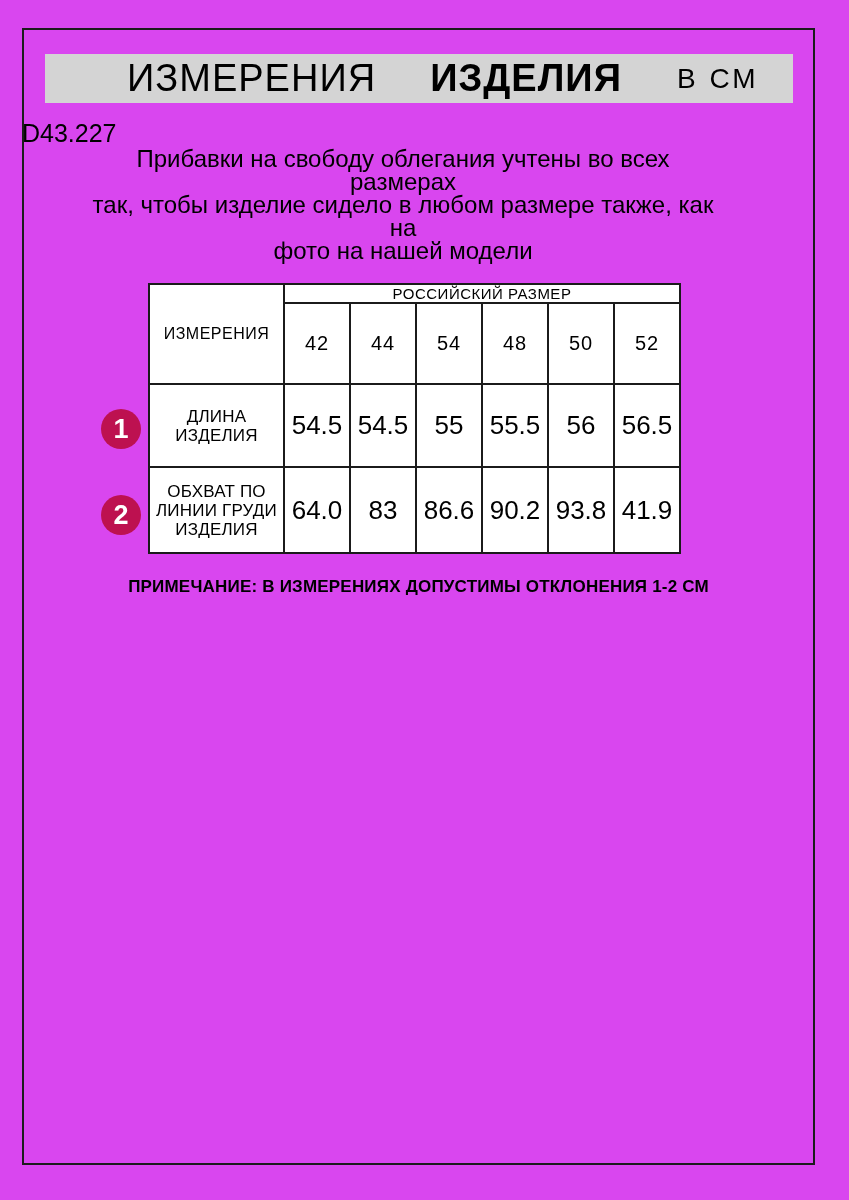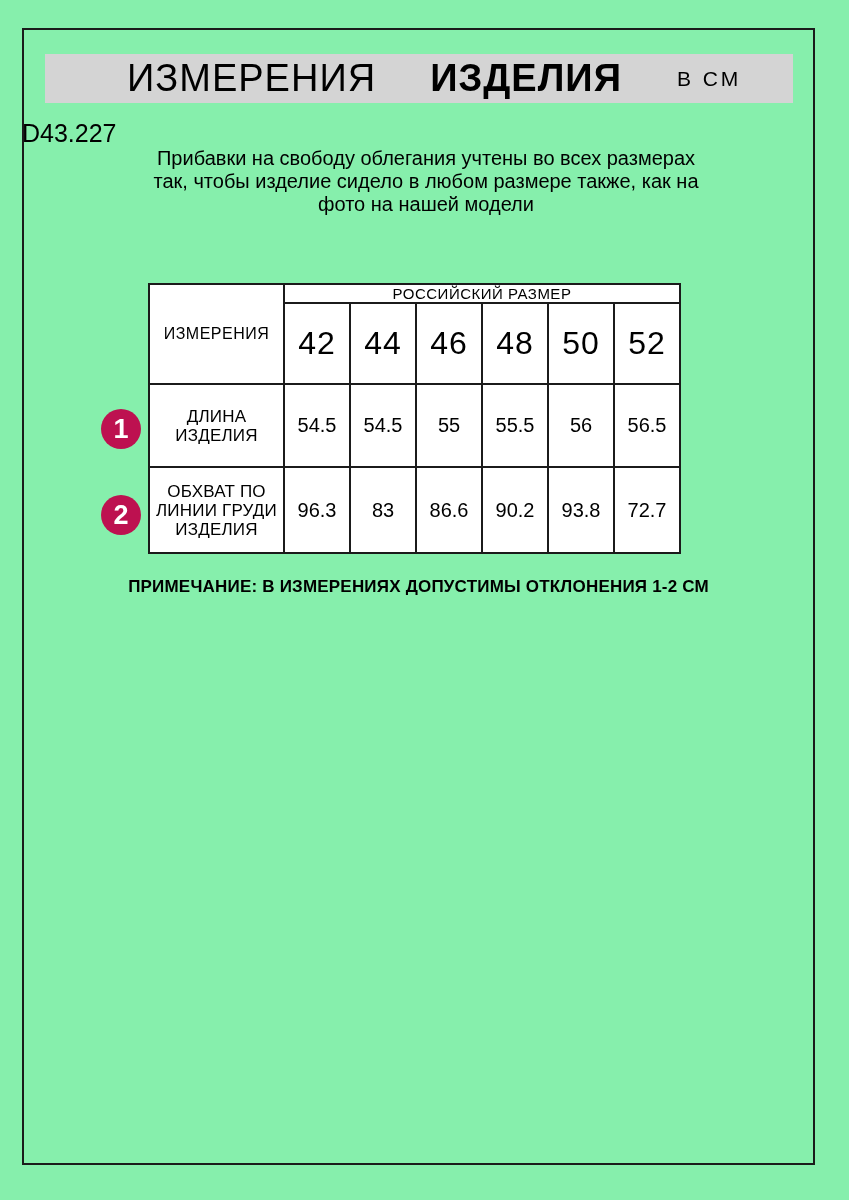--- a/index.html
+++ b/index.html
@@ -4,21 +4,21 @@
 <style>
   html, body {
     margin: 0; padding: 0;
     background: #ffffff;
     font-family: "Liberation Sans", sans-serif;
     color: #000000;
   }
   .canvas {
     position: relative;
     width: 849px; height: 1200px;
-    background: #86efac;
+    background: #d946ef;
     overflow: hidden;
   }
   .page-border {
     position: absolute;
     left: 22px; top: 28px;
     width: 793px; height: 1137px;
     border: 2px solid #1b1b1b;
     box-sizing: border-box;
   }
   .header-bar {
@@ -38,39 +38,39 @@
   }
   .title-bold {
     margin-left: 54px;
     font-size: 38px;
     font-weight: 700;
     letter-spacing: 1px;
     white-space: nowrap;
   }
   .title-unit {
     margin-left: 55px;
-    font-size: 21px;
+    font-size: 28px;
     font-weight: 500;
     letter-spacing: 3px;
     white-space: nowrap;
   }
   .model-code {
     position: absolute;
     left: 22px; top: 119px;
     width: 793px;
     text-align: left;
     font-size: 25px;
     font-weight: 400;
   }
   .para {
     position: absolute;
-    left: 106px;
+    left: 83px;
     width: 640px;
     text-align: center;
-    font-size: 20px;
+    font-size: 24px;
     line-height: 23px;
     white-space: pre-line;
   }
   .para1 { top: 147px; }
   .para2 { top: 217px; }
 
   table.size-table {
     position: absolute;
     left: 148px; top: 283px;
     border-collapse: collapse;
@@ -93,33 +93,33 @@
     letter-spacing: 0.5px;
   }
   .group-header-cell {
     height: 17px;
     font-size: 15px;
     letter-spacing: 0.5px;
   }
   .size-cell {
     width: 64px;
     height: 79px;
-    font-size: 32px;
+    font-size: 20px;
     font-weight: 700;
     letter-spacing: 1px;
   }
   .rowlabel-cell {
     font-size: 17px;
     line-height: 19px;
     letter-spacing: 0.2px;
     white-space: pre-line;
   }
   tr.data-row-0 td { height: 81px; }
   tr.data-row-1 td { height: 84px; }
-  .value-cell { font-size: 20px; }
+  .value-cell { font-size: 26px; }
 
   .badge {
     position: absolute;
     left: 101px;
     width: 40px; height: 40px;
     border-radius: 50%;
     background: var(--badge-color, #bd1150);
     color: #ffffff;
     font-size: 27px;
     font-weight: 700;
@@ -160,46 +160,46 @@
 
   <table class="size-table">
     <thead>
       <tr>
         <th class="corner-cell" rowspan="2">ИЗМЕРЕНИЯ</th>
         <th class="group-header-cell" colspan="6">РОССИЙСКИЙ РАЗМЕР</th>
       </tr>
       <tr>
           <th class="size-cell">42</th>
           <th class="size-cell">44</th>
-          <th class="size-cell">46</th>
+          <th class="size-cell">54</th>
           <th class="size-cell">48</th>
           <th class="size-cell">50</th>
           <th class="size-cell">52</th>
         </tr>
     </thead>
     <tbody>
         <tr class="data-row-0">
           <td class="rowlabel-cell">ДЛИНА ИЗДЕЛИЯ</td>
           <td class="value-cell">54.5</td>
           <td class="value-cell">54.5</td>
           <td class="value-cell">55</td>
           <td class="value-cell">55.5</td>
           <td class="value-cell">56</td>
           <td class="value-cell">56.5</td>
         </tr>
         <tr class="data-row-1">
           <td class="rowlabel-cell">ОБХВАТ ПО
 ЛИНИИ ГРУДИ
 ИЗДЕЛИЯ</td>
-          <td class="value-cell">96.3</td>
+          <td class="value-cell">64.0</td>
           <td class="value-cell">83</td>
           <td class="value-cell">86.6</td>
           <td class="value-cell">90.2</td>
           <td class="value-cell">93.8</td>
-          <td class="value-cell">72.7</td>
+          <td class="value-cell">41.9</td>
         </tr>
       </tbody>
   </table>
 
   <div class="badge badge-1">1</div>
   <div class="badge badge-2">2</div>
 
   <div class="note">ПРИМЕЧАНИЕ: В ИЗМЕРЕНИЯХ ДОПУСТИМЫ ОТКЛОНЕНИЯ 1-2 СМ</div>
 </div>
 

